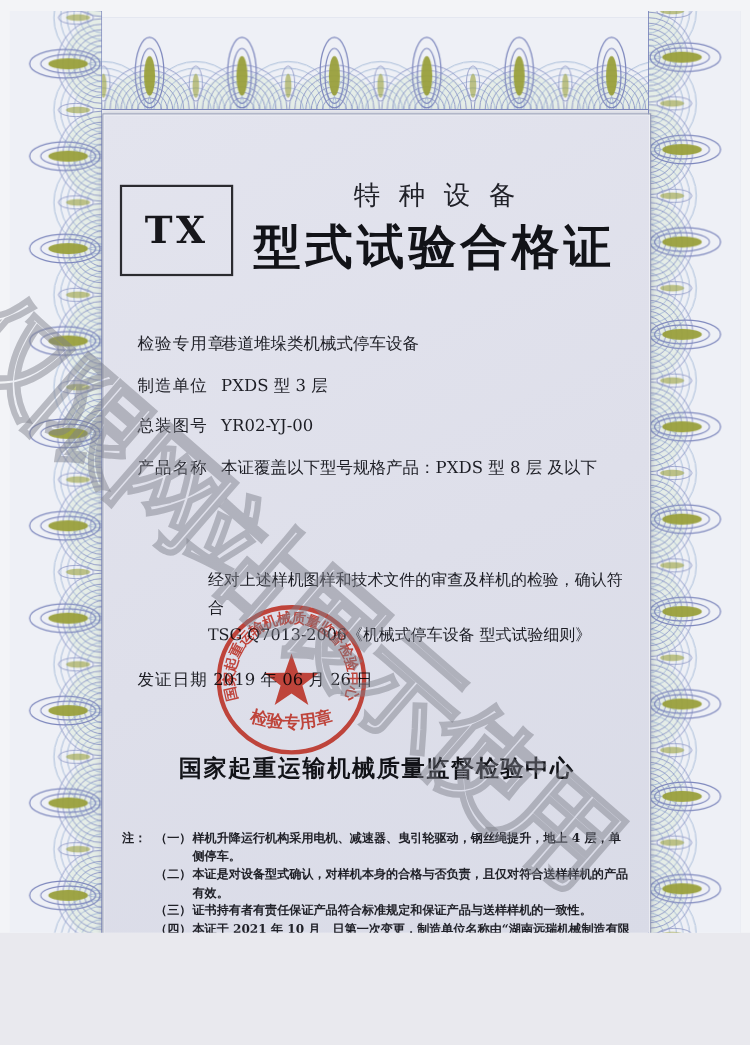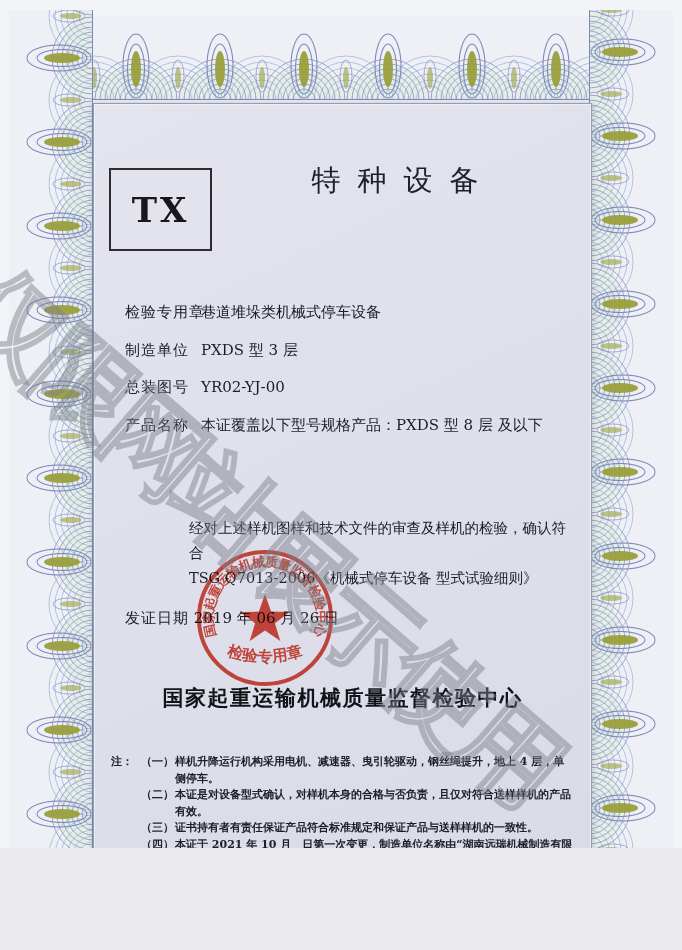--- a/index.html
+++ b/index.html
@@ -26,21 +26,21 @@
     box-shadow:0 0 6px rgba(90,95,130,.35), inset 0 0 0 1px rgba(255,255,255,.45);
     color:#1b1c22;
   }
   .tx-box{
     position:absolute;left:15px;top:64px;width:99px;height:79px;
     border:2px solid #2b2b30;display:flex;align-items:center;justify-content:center;
     font-size:34px;font-weight:bold;letter-spacing:3px;color:#17171c;
   }
   .title-sub{
     position:absolute;left:110px;top:57px;width:382px;
-    text-align:center;font-size:29px;letter-spacing:17px;text-indent:17px;
+    text-align:center;font-size:24px;letter-spacing:17px;text-indent:17px;
     color:#202128;
   }
   .title-main{
     position:absolute;left:108px;top:92px;width:386px;
     text-align:center;font-size:43px;font-weight:bold;letter-spacing:4px;
     color:#121318;
   }
   .cert-no{
     position:absolute;left:70px;top:162px;width:400px;
     text-align:center;font-size:16px;letter-spacing:1.5px;color:#24252c;
@@ -142,20 +142,21 @@
       <rect width="930" height="84" fill="url(#gpat)"></rect>
     </svg>
 
   <div class="panel">
 
     <div class="tx-box">
       <span>TX</span>
     </div>
 
     <div class="title-sub">特种设备</div>
+    <div class="title-main">型式试验合格证</div>
 
     <div class="fields">
       <div class="field-row">
         <span class="field-label">检验专用章</span>
         <span class="field-value">巷道堆垛类机械式停车设备</span>
       </div>
       <div class="field-row">
         <span class="field-label">制造单位</span>
         <span class="field-value">PXDS 型 3 层</span>
       </div>

